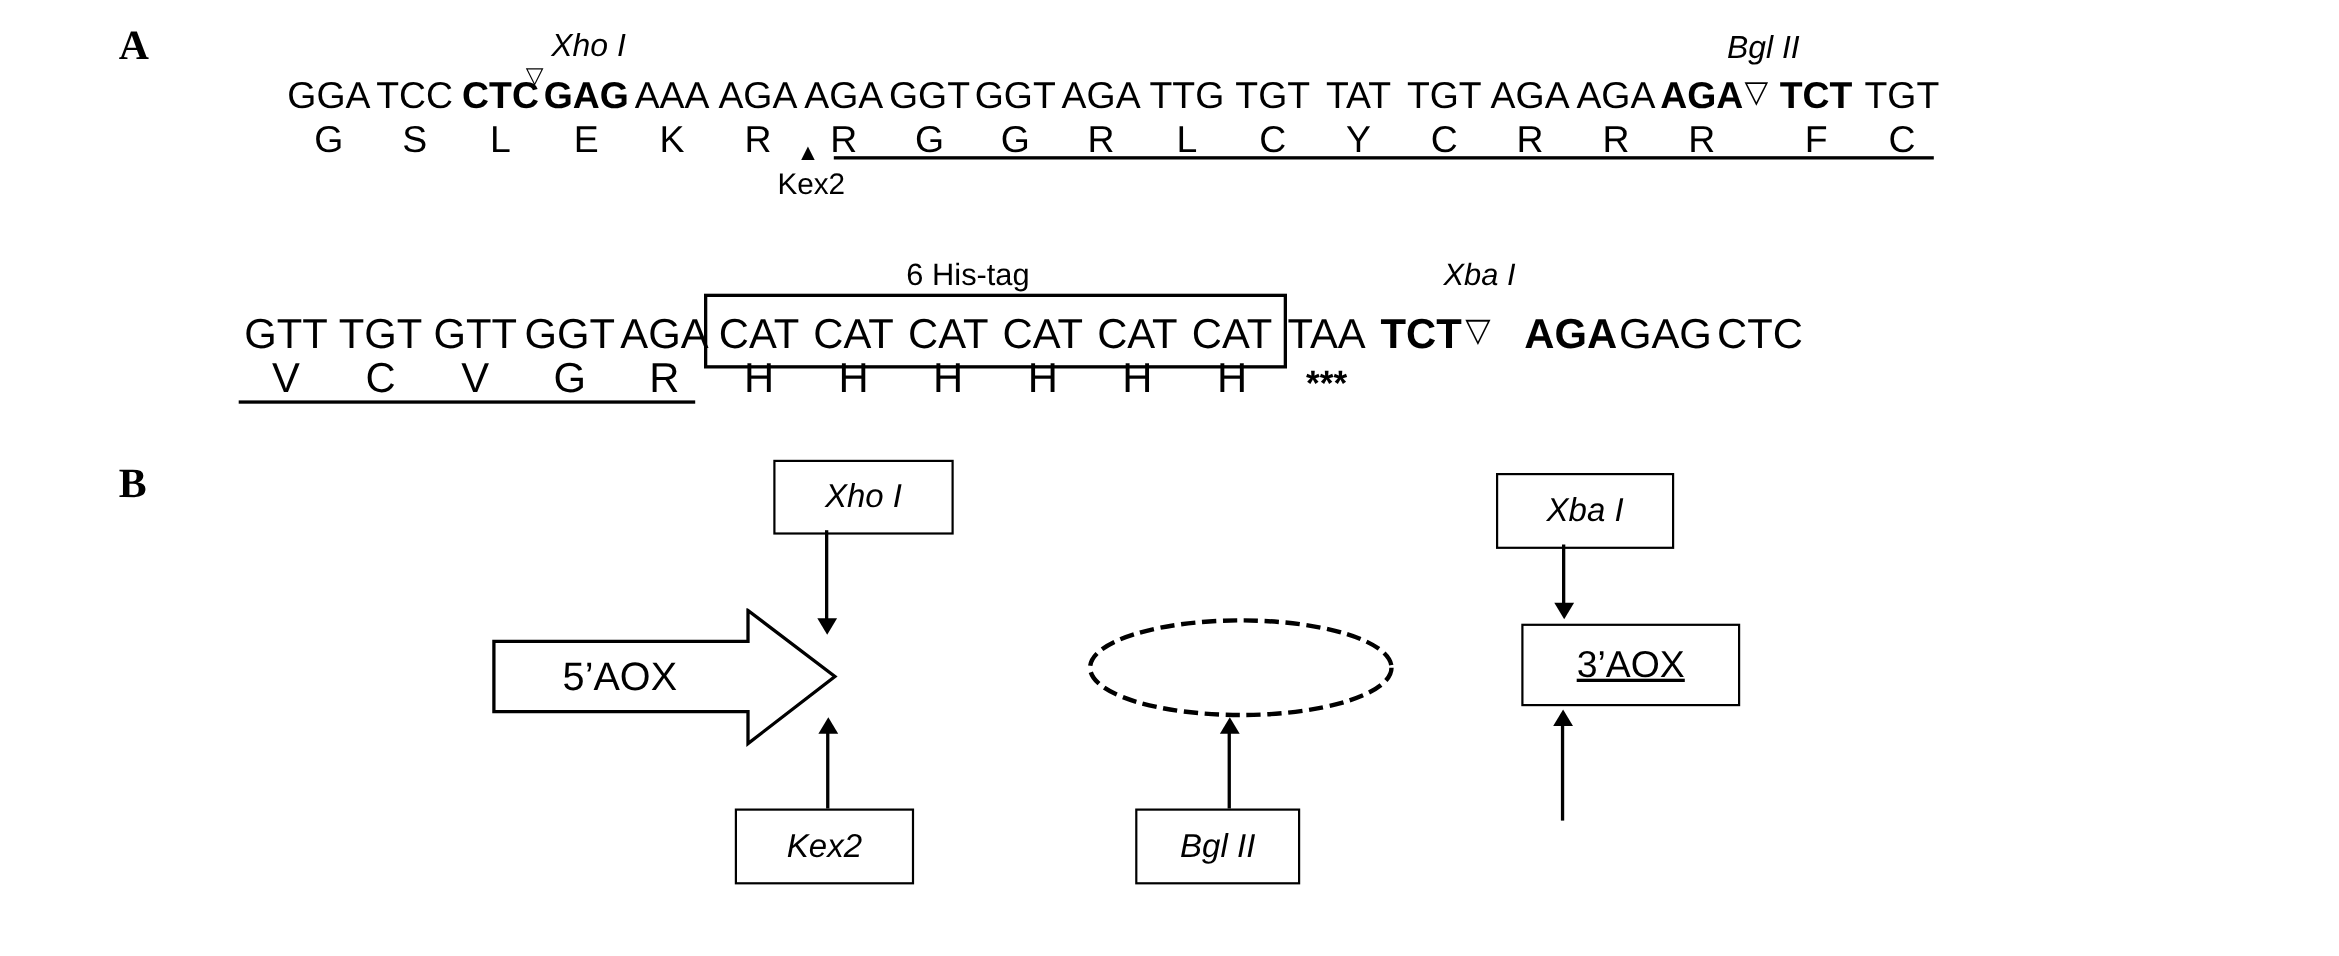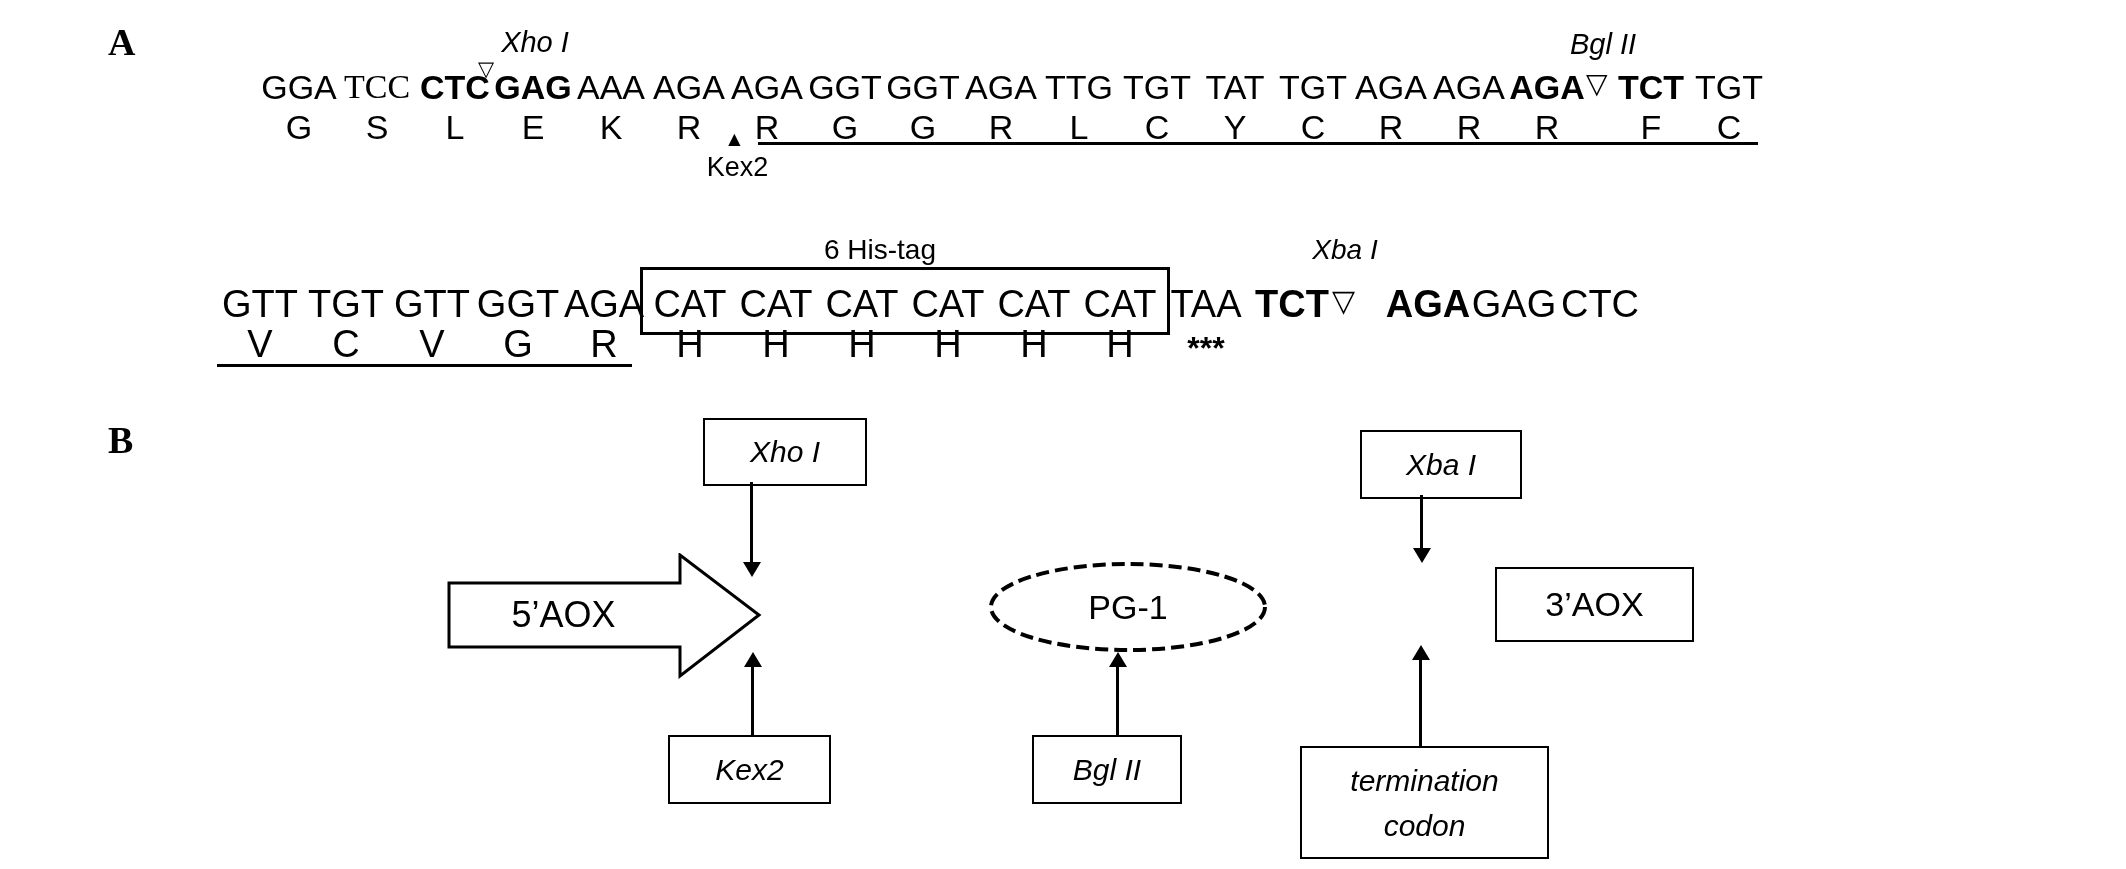--- a/index.html
+++ b/index.html
@@ -37,21 +37,21 @@
 
 <div id="canvas">
 
   <div class="abs panel-label" style="left:108px;top:20px;">A</div>
 
   <div class="abs enzyme" style="left:470px;top:26px;width:130px;">Xho I</div>
   <div class="abs enzyme" style="left:1528px;top:28px;width:150px;">Bgl II</div>
 
   <div>
       <span class="seqcell dna1" style="left: 260px; top: 68px; width: 78px;">GGA</span>
-      <span class="seqcell dna1" style="left: 338px; top: 68px; width: 78px; font-family: Liberation Serif, serif;">TCC</span>
+      <span class="seqcell dna1" style="left: 338px; top: 68px; width: 78px;">TCC</span>
       <span class="seqcell dna1 bold" style="left: 416px; top: 68px; width: 78px;">CTC</span>
       <span class="seqcell dna1 bold" style="left: 494px; top: 68px; width: 78px;">GAG</span>
       <span class="seqcell dna1" style="left: 572px; top: 68px; width: 78px;">AAA</span>
       <span class="seqcell dna1" style="left: 650px; top: 68px; width: 78px;">AGA</span>
       <span class="seqcell dna1" style="left: 728px; top: 68px; width: 78px;">AGA</span>
       <span class="seqcell dna1" style="left: 806px; top: 68px; width: 78px;">GGT</span>
       <span class="seqcell dna1" style="left: 884px; top: 68px; width: 78px;">GGT</span>
       <span class="seqcell dna1" style="left: 962px; top: 68px; width: 78px;">AGA</span>
       <span class="seqcell dna1" style="left: 1040px; top: 68px; width: 78px;">TTG</span>
       <span class="seqcell dna1" style="left: 1118px; top: 68px; width: 78px;">TGT</span>
@@ -148,32 +148,28 @@
 
   <svg class="abs" style="left:447px;top:553px;" width="316" height="126" viewBox="0 0 316 126">
     <polygon points="2,30 233,30 233,2 312,62 233,123 233,94 2,94" fill="#ffffff" stroke="#000000" stroke-width="3"></polygon>
   </svg>
   <div class="abs" style="left:447px;top:583px;width:233px;height:64px;display:flex;align-items:center;justify-content:center;font-size:36px;">5’AOX</div>
 
 
   <svg class="abs" style="left:986px;top:559px;" width="284" height="96" viewBox="0 0 284 96">
     <ellipse cx="142" cy="48" rx="137" ry="43" fill="#ffffff" stroke="#000000" stroke-width="4" stroke-dasharray="13 6"></ellipse>
   </svg>
-  <div class="abs" style="left:986px;top:559px;width:284px;height:96px;display:flex;align-items:center;justify-content:center;font-size:34px;">PG-1</div>
 
 
-  <div class="bbox" style="left:1495px;top:567px;width:195px;height:71px;font-size:34px;">3’AOX</div>
+  <div class="bbox" style="left:1383px;top:567px;width:195px;height:71px;font-size:34px;text-decoration:underline;">3’AOX</div>
 
   <div class="bbox it" style="left:668px;top:735px;width:159px;height:65px;font-size:30px;">Kex2</div>
   <div class="vline" style="left:751px;top:666px;height:69px;"></div>
   <div class="ah-up" style="left:744px;top:652px;"></div>
 
   <div class="bbox it" style="left:1032px;top:735px;width:146px;height:65px;font-size:30px;">Bgl II</div>
   <div class="vline" style="left:1116px;top:666px;height:69px;"></div>
   <div class="ah-up" style="left:1109px;top:652px;"></div>
 
-  <div class="bbox it" style="left:1300px;top:746px;width:245px;height:109px;font-size:30px;line-height:1.5;">
-    <span style="display:inline-block;width:200px;">termination codon</span>
-  </div>
   <div class="vline" style="left:1419px;top:659px;height:87px;"></div>
   <div class="ah-up" style="left:1412px;top:645px;"></div>
 
 </div>
 
 </body></html>

